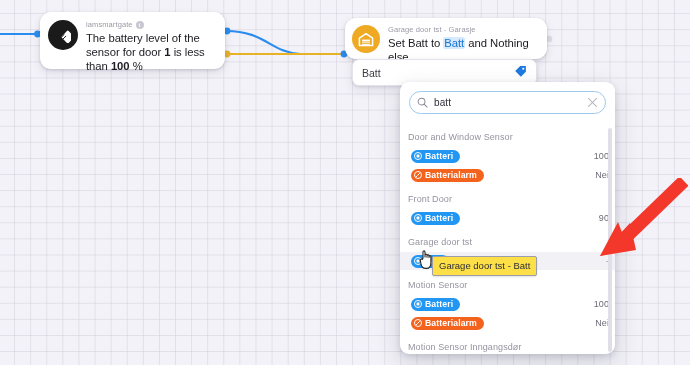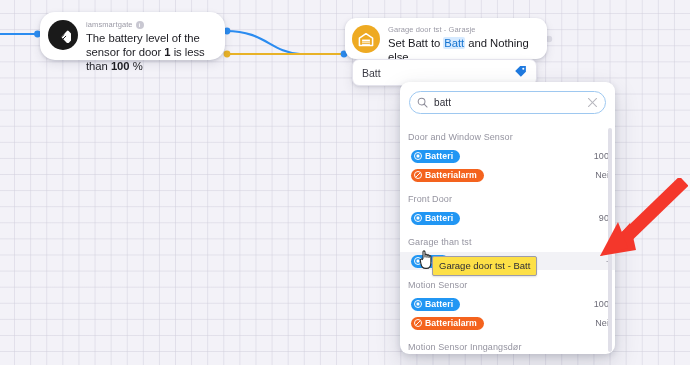--- a/index.html
+++ b/index.html
@@ -23,21 +23,21 @@
 
   
   .node{
     position:absolute;
     background:#fff;
     border-radius:11px;
     box-shadow:0 1px 3px rgba(40,42,70,.18), 0 4px 10px rgba(40,42,70,.10);
     display:flex;align-items:flex-start;
     box-sizing:border-box;
   }
-  #node-condition{left:40px;top:12px;width:185px;height:48px;padding:7px 9px 21px 8px;border-radius:15px;}
+  #node-condition{left:40px;top:12px;width:185px;height:57px;padding:7px 9px 21px 8px;}
   #node-action{left:345px;top:18px;width:202px;height:41px;padding:6px 9px 6px 7px;}
 
   .node-icon{
     flex:0 0 auto;border-radius:50%;
     display:flex;align-items:center;justify-content:center;
     margin-right:8px;
   }
   #cond-icon{width:30px;height:30px;background:#1a1a1a;margin-top:1px;}
   #act-icon{width:28px;height:28px;background:#eeaa22;margin-top:1px;}
 
@@ -244,21 +244,21 @@
       <div class="row">
         <span class="badge blue">
           <svg class="bico" viewBox="0 0 10 10">
             <circle cx="5" cy="5" r="4.4" fill="none" stroke="#fff" stroke-width="1.2"></circle>
             <rect x="3.2" y="3.2" width="3.6" height="3.6" rx="0.6" fill="#fff"></rect>
           </svg>
           <span>Batteri</span>
         </span>
         <span class="rval">90</span>
       </div>
-      <div class="group-label">Garage than tst</div>
+      <div class="group-label">Garage door tst</div>
       <div class="row sel">
         <span class="badge blue">
           <svg class="bico" viewBox="0 0 10 10">
             <circle cx="5" cy="5" r="4.4" fill="none" stroke="#fff" stroke-width="1.2"></circle>
             <rect x="3.2" y="3.2" width="3.6" height="3.6" rx="0.6" fill="#fff"></rect>
           </svg>
           <span>Batt</span>
         </span>
         <span class="rval dash">-</span>
       </div>

